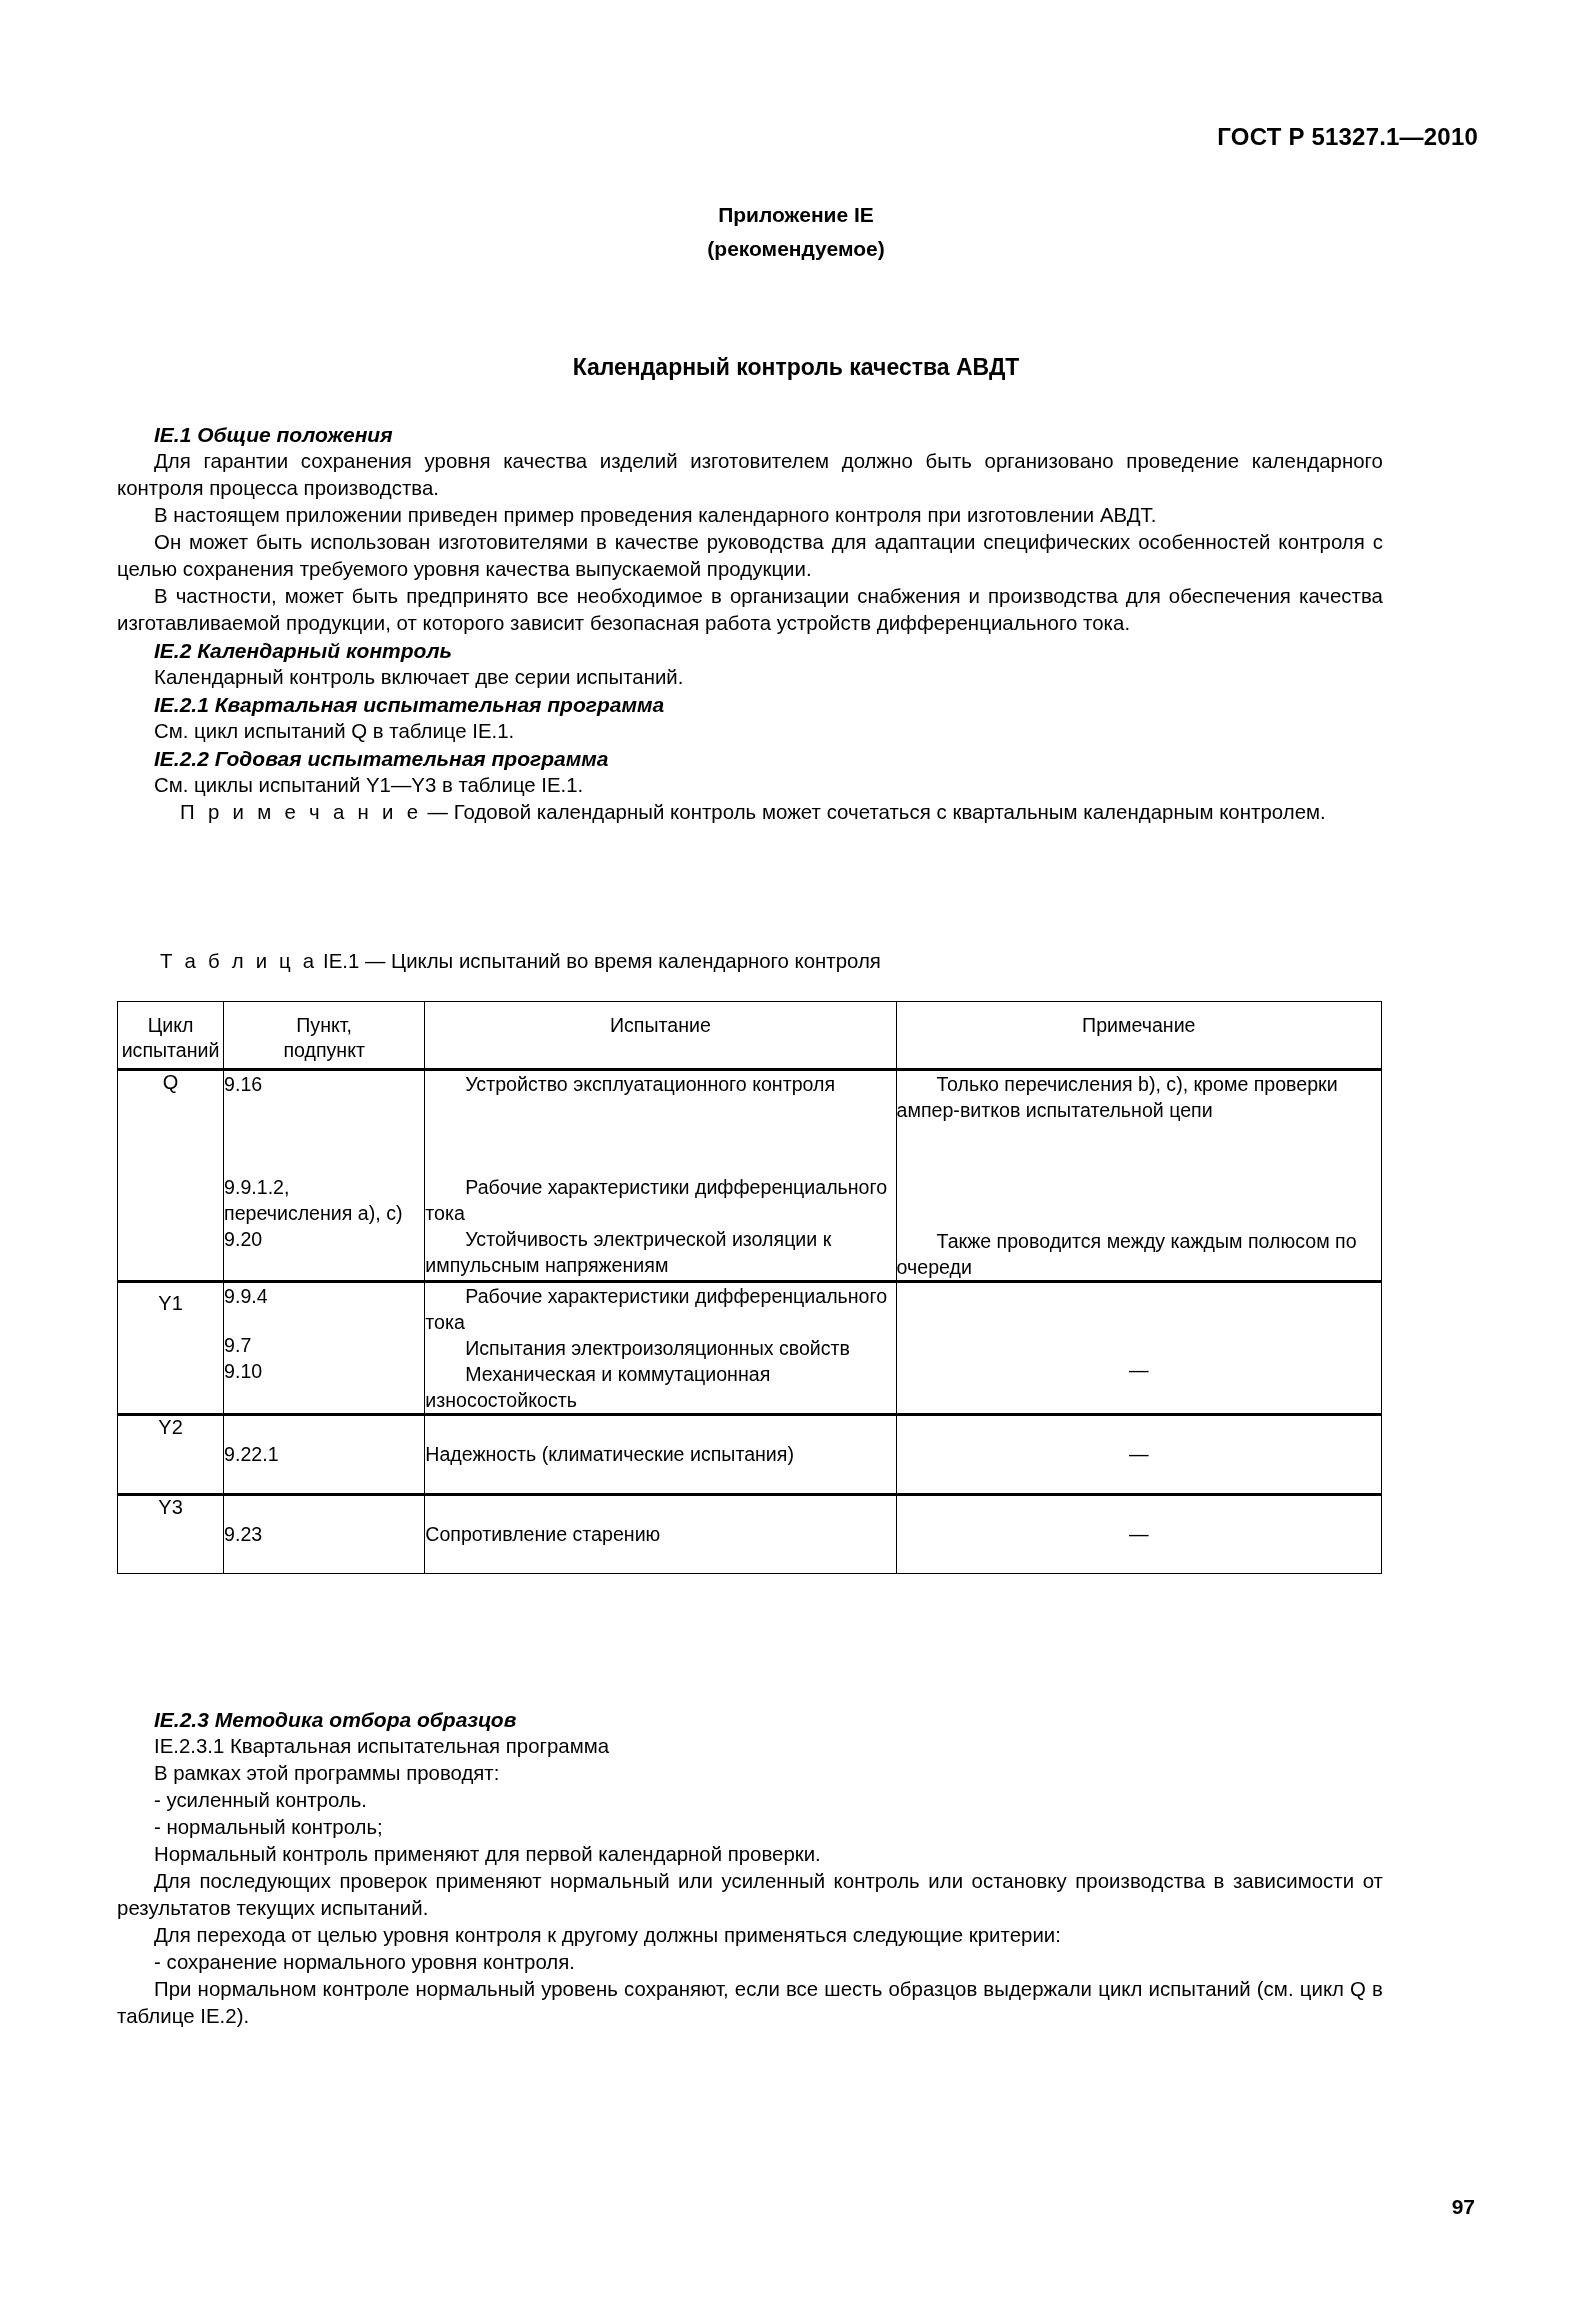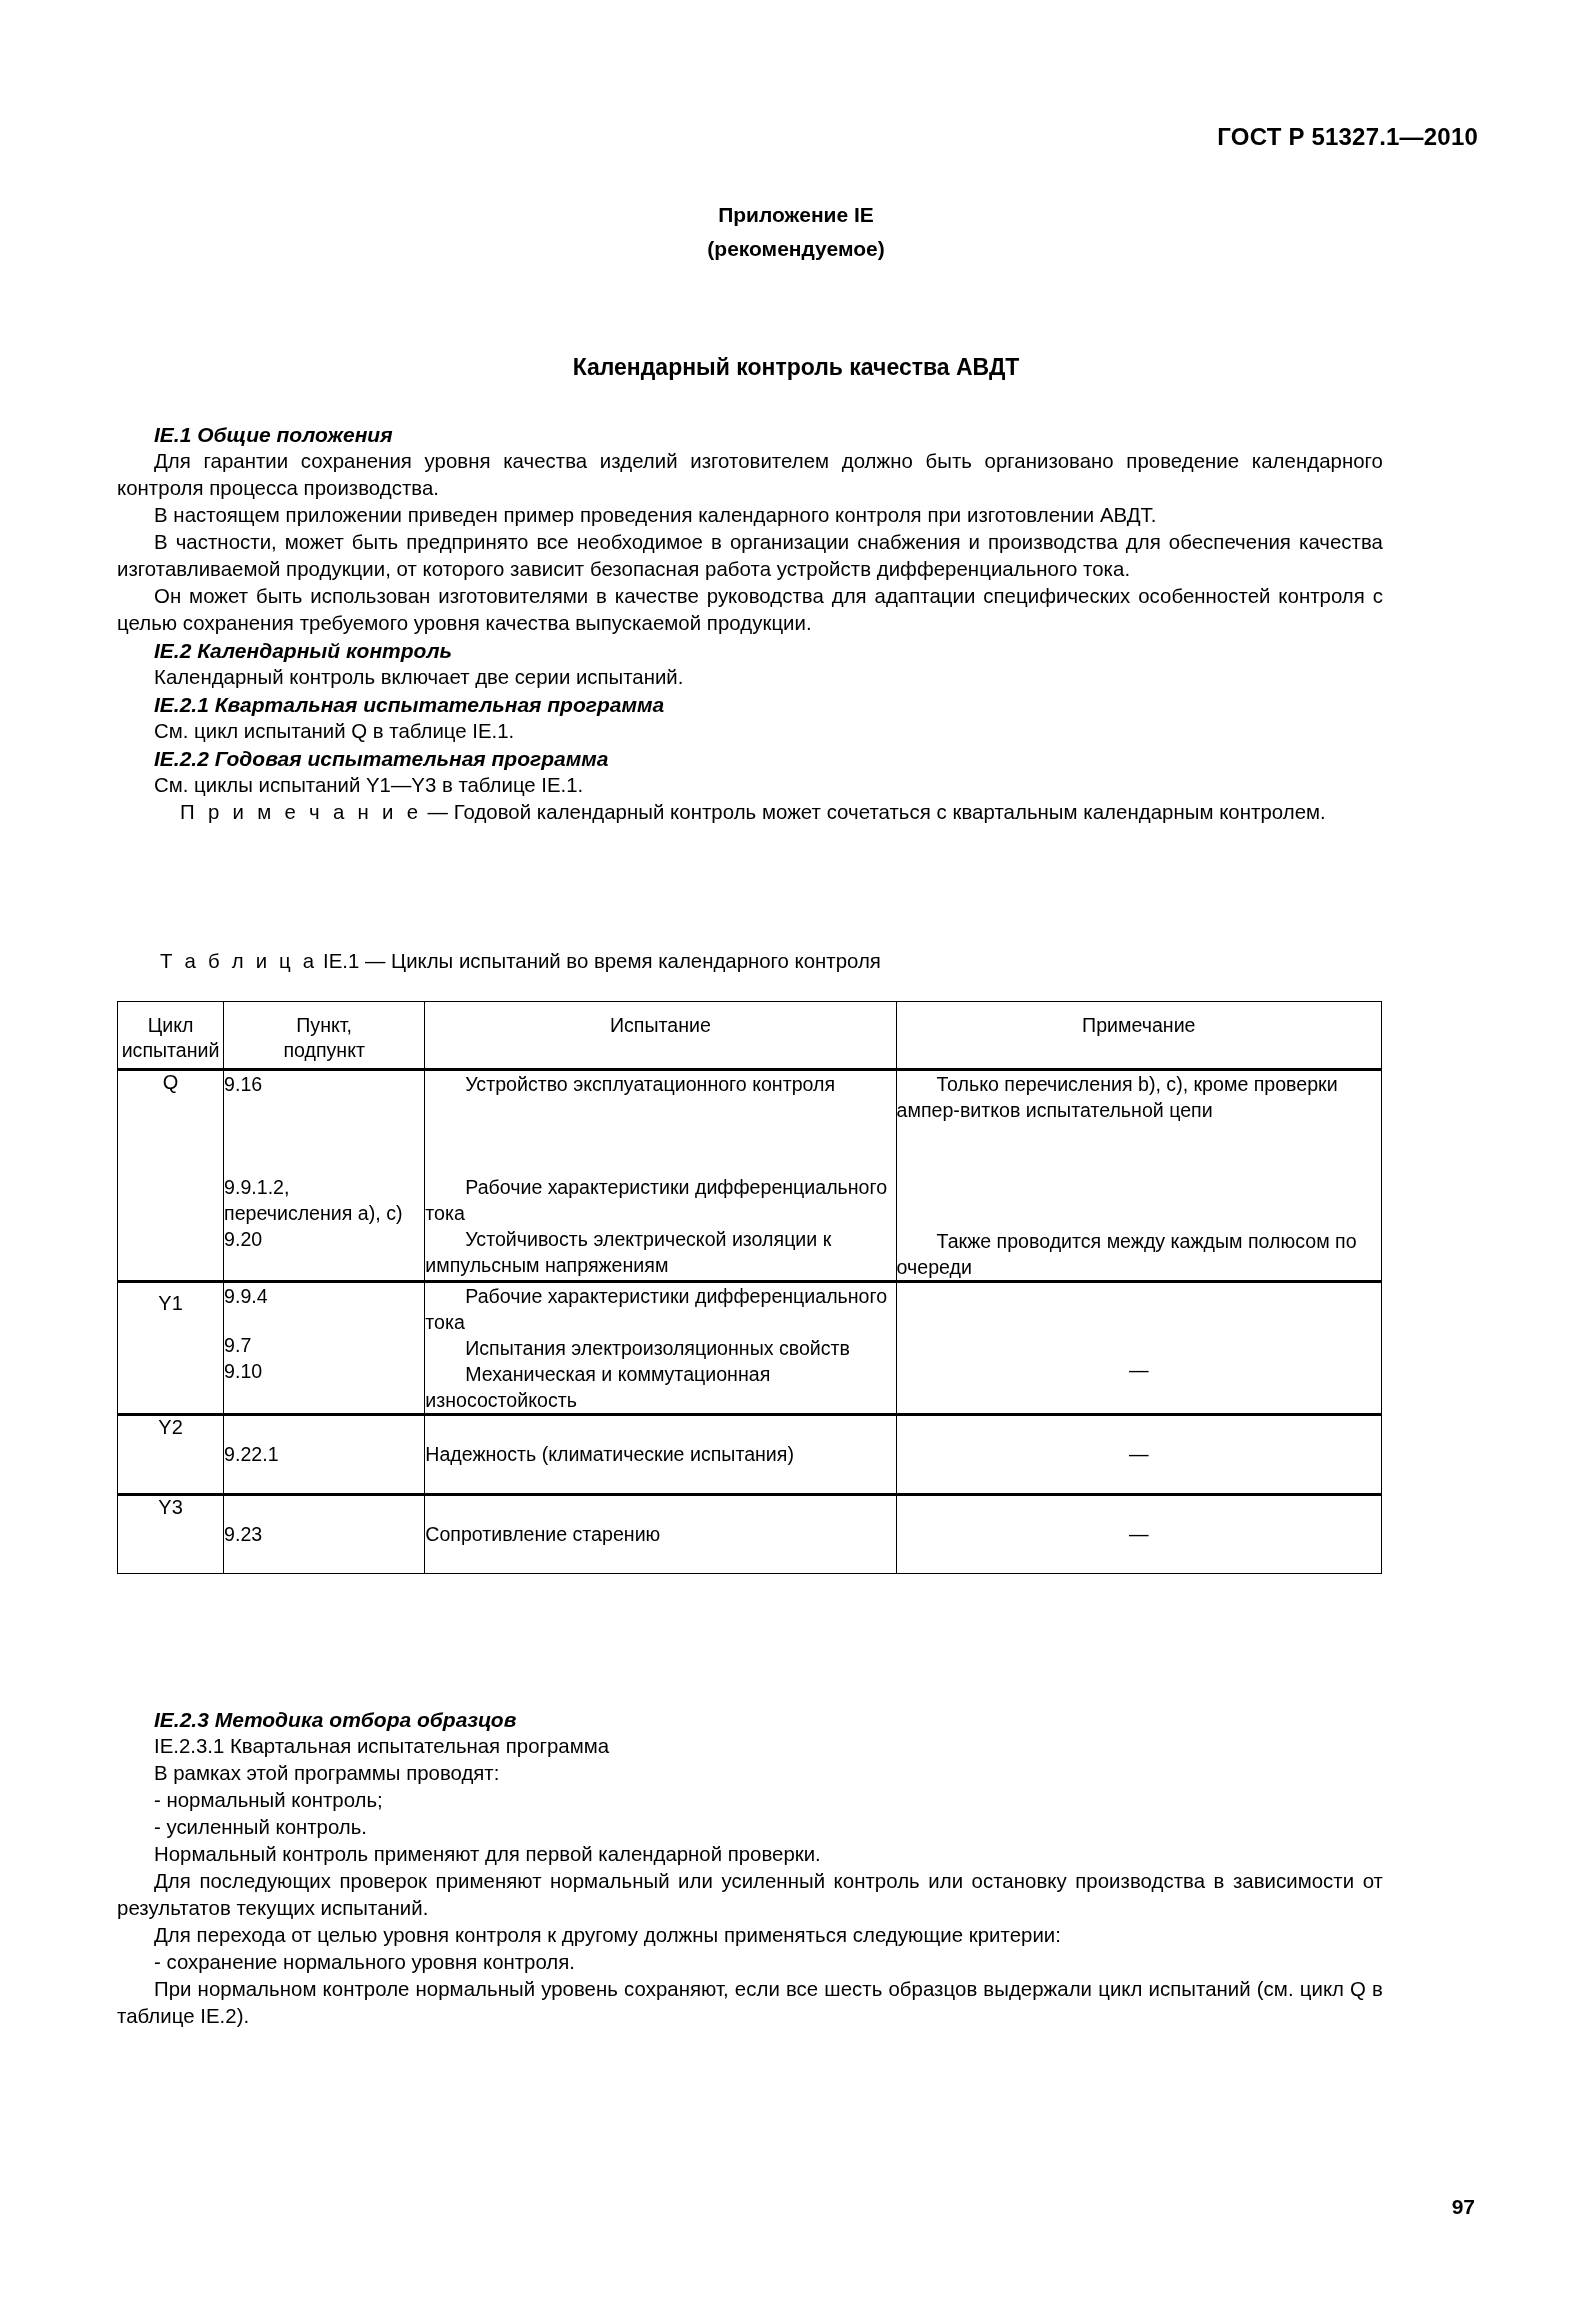--- a/index.html
+++ b/index.html
@@ -168,22 +168,22 @@
     <div class="annex-line">Приложение IE</div>
     <div class="annex-line">(рекомендуемое)</div>
   </div>
 
   <div class="main-title">Календарный контроль качества АВДТ</div>
 
   <div class="body">
     <p class="h">IE.1 Общие положения</p>
     <p class="p ind">Для гарантии сохранения уровня качества изделий изготовителем должно быть организовано проведение календарного контроля процесса производства.</p>
     <p class="p ind">В настоящем приложении приведен пример проведения календарного контроля при изготовлении АВДТ.</p>
+    <p class="p ind">Он может быть использован изготовителями в качестве руководства для адаптации специфических особенностей  контроля с целью сохранения требуемого уровня качества выпускаемой продукции.</p>
     <p class="p ind">В частности, может быть предпринято все необходимое в организации снабжения и производства для обеспечения качества изготавливаемой продукции, от которого зависит безопасная работа устройств дифференциального тока.</p>
-    <p class="p ind">Он может быть использован изготовителями в качестве руководства для адаптации специфических особенностей  контроля с целью сохранения требуемого уровня качества выпускаемой продукции.</p>
     <p class="h">IE.2 Календарный контроль</p>
     <p class="sub">Календарный контроль включает две серии испытаний.</p>
     <p class="h">IE.2.1 Квартальная испытательная программа</p>
     <p class="sub">См. цикл испытаний Q в таблице IE.1.</p>
     <p class="h">IE.2.2 Годовая испытательная программа</p>
     <p class="sub">См. циклы испытаний Y1—Y3 в таблице IE.1.</p>
     <p class="p note"><span class="spaced">П р и м е ч а н и е</span><span> — Годовой календарный контроль может сочетаться с квартальным календарным контролем.</span></p>
   </div>
 
   <div class="tbl-caption">
@@ -267,22 +267,22 @@
       <td class="test cell-pad" style="vertical-align:middle">Сопротивление старению</td>
       <td class="rem cell-pad dash-center" style="vertical-align:middle">—</td>
     </tr>
   </tbody>
     </table>
 
   <div class="bottom">
     <p class="h">IE.2.3 Методика отбора образцов</p>
     <p class="sub">IE.2.3.1 Квартальная испытательная программа</p>
     <p class="sub">В рамках этой программы проводят:</p>
+    <p class="sub">- усиленный контроль.</p>
     <p class="sub">- нормальный контроль;</p>
-    <p class="sub">- усиленный контроль.</p>
     <p class="sub">Нормальный контроль применяют для первой календарной проверки.</p>
     <p class="p ind">Для последующих проверок применяют нормальный или усиленный контроль или остановку производства в зависимости от результатов текущих испытаний.</p>
     <p class="p ind">Для перехода от целью уровня контроля к другому должны применяться следующие критерии:</p>
     <p class="sub">- сохранение нормального уровня контроля.</p>
     <p class="p ind">При нормальном контроле нормальный уровень сохраняют, если все шесть образцов выдержали цикл испытаний (см. цикл Q в таблице IE.2).</p>
   </div>
 
   <div class="page-num">97</div>
 
 </div>

